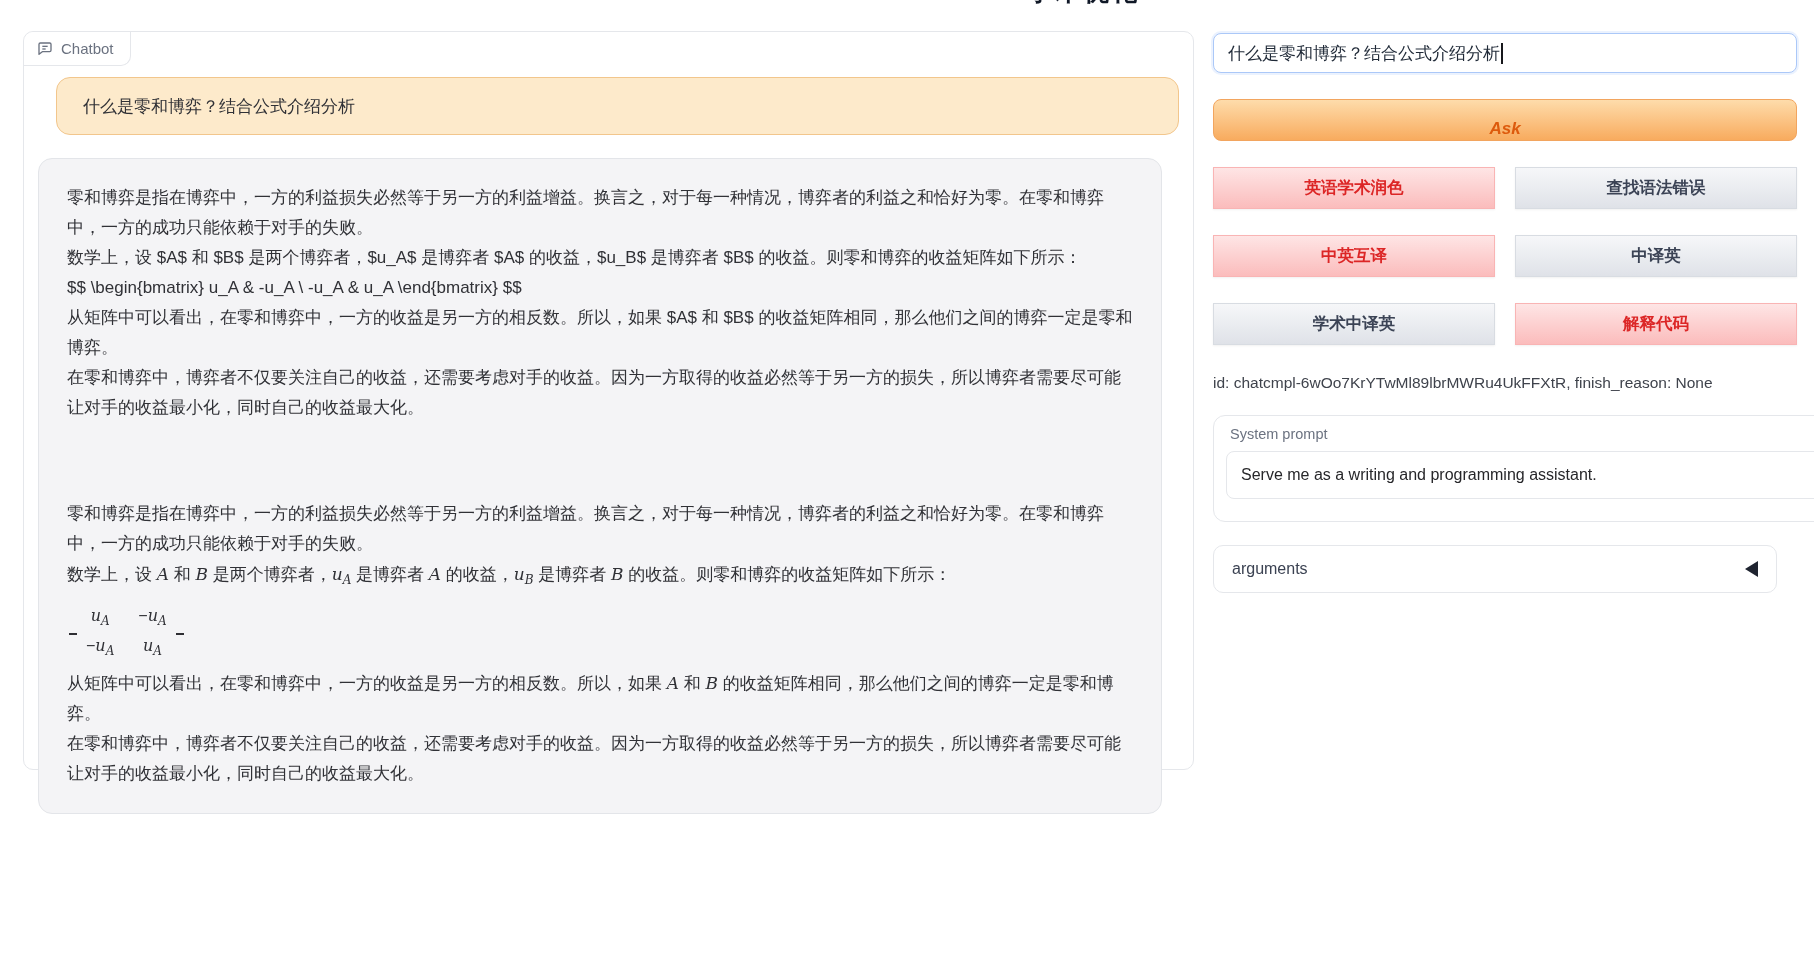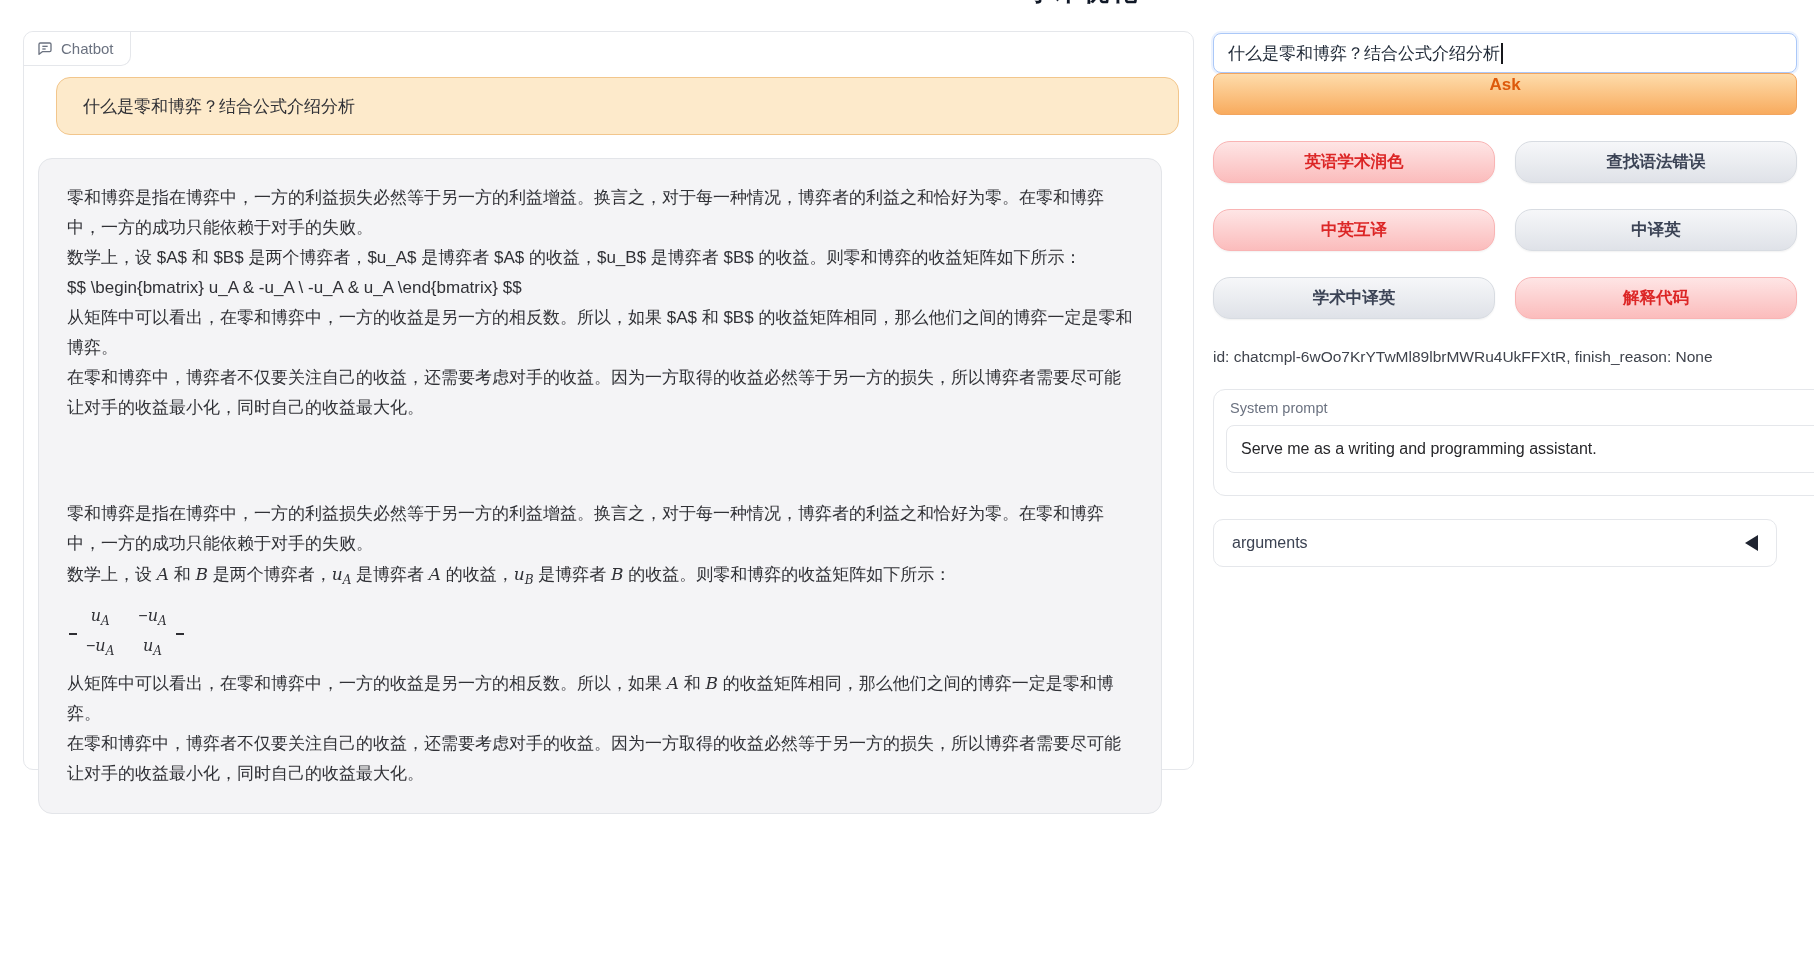--- a/index.html
+++ b/index.html
@@ -56,29 +56,30 @@
   .right-col { position:absolute; left:1213px; top:33px; width:584px; }
   .prompt-input {
     width:584px; height:40px; background:#fff;
     border:1px solid #abc8f8; border-radius:8px;
     box-shadow:0 0 0 2px rgba(164,198,250,.22);
     display:flex; align-items:center; padding:0 14px;
     font-size:17px; color:#1f2937; cursor:text; white-space:nowrap; overflow:hidden;
   }
   .caret { width:2px; height:21px; background:#17181c; margin-left:1px; flex:0 0 auto; }
   .ask-btn {
-    width:584px; height:42px; border-radius:8px;
+    margin-top:26px; width:584px; height:42px; border-radius:8px;
     border:1px solid #f2a55f; background:linear-gradient(180deg,#fedcab 0%,#f8ab5e 100%);
     color:#dd5a0c; font-weight:700; font-size:17px;
-    display:flex; align-items:flex-start; justify-content:center; cursor:pointer;
+    display:flex; align-items:flex-end; justify-content:center; cursor:pointer;
     font-family:inherit;
+    font-style:italic;
   }
   .btn-grid { margin-top:26px; display:grid; grid-template-columns:1fr 1fr; gap:26px 20px; }
   .qbtn {
-    height:42px; border-radius:17px; display:flex; align-items:center; justify-content:center;
+    height:42px; border-radius:0; display:flex; align-items:center; justify-content:center;
     font-weight:700; font-size:16.5px; cursor:pointer; font-family:inherit;
     box-shadow:0 1px 2px rgba(0,0,0,.06);
   }
   .qbtn.gray { background:linear-gradient(180deg,#f6f7f9 0%,#dfe2e8 100%); border:1px solid #d8dce2; color:#3b4355; }
   .qbtn.pink { background:linear-gradient(180deg,#fee5e5 0%,#fbbcbc 100%); border:1px solid #f9b4b4; color:#dc2626; }
   .status-line { margin-top:28px; font-size:15.5px; color:#3f434c; line-height:20px; }
   .sysprompt { margin-top:22px; width:660px; background:#fff; border:1px solid #e5e7eb; border-radius:12px; padding:10px 12px 22px; }
   .sysprompt-label { font-size:14.5px; color:#6b7280; margin:0 0 9px 4px; }
   .sysprompt-box {
     border:1px solid #e5e7eb; border-radius:8px; min-height:48px;

